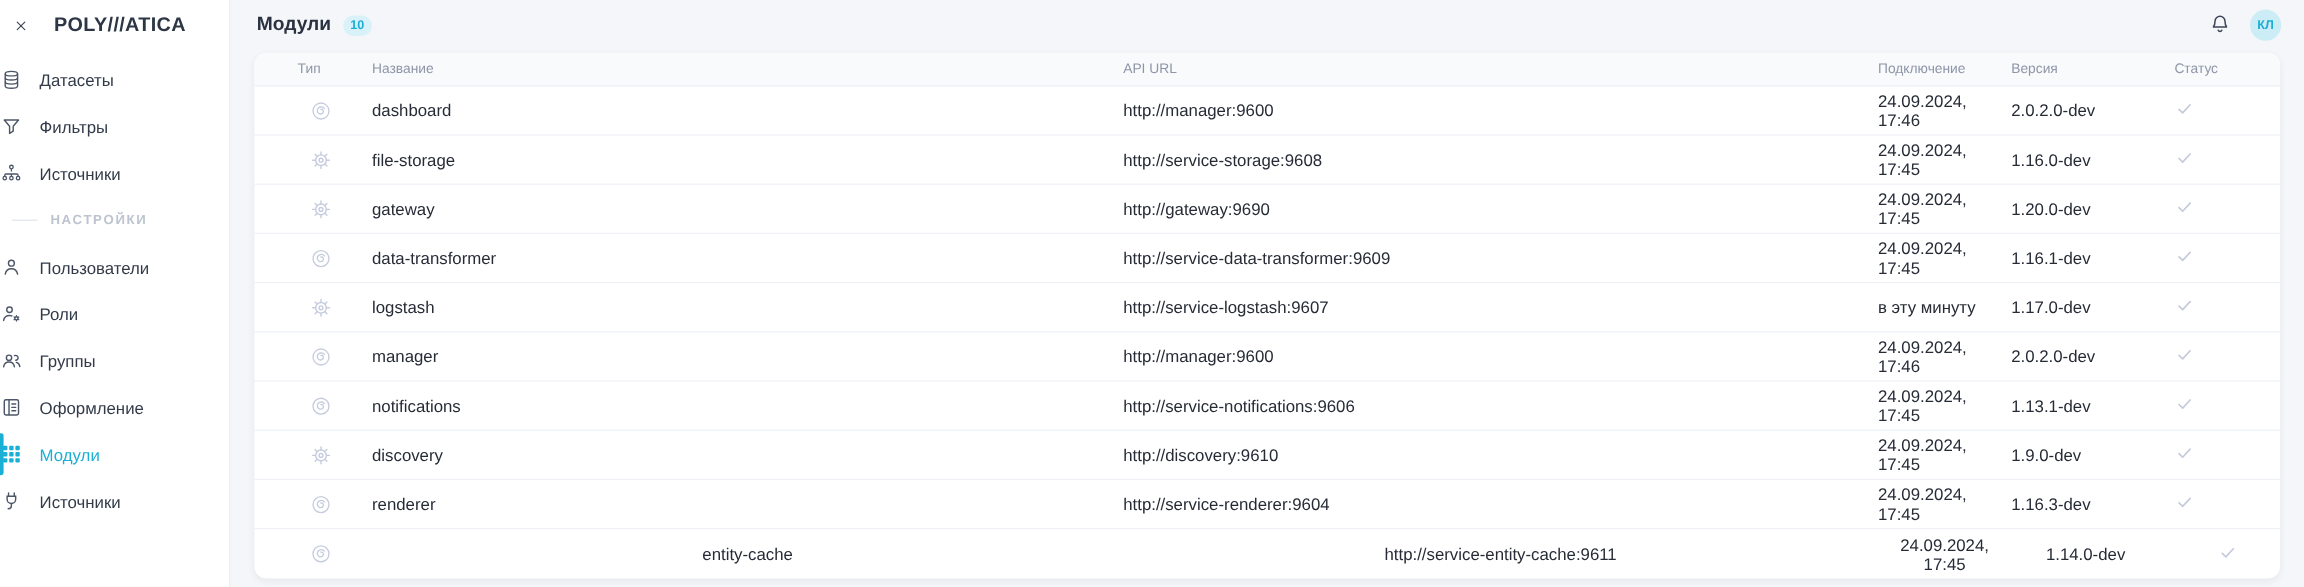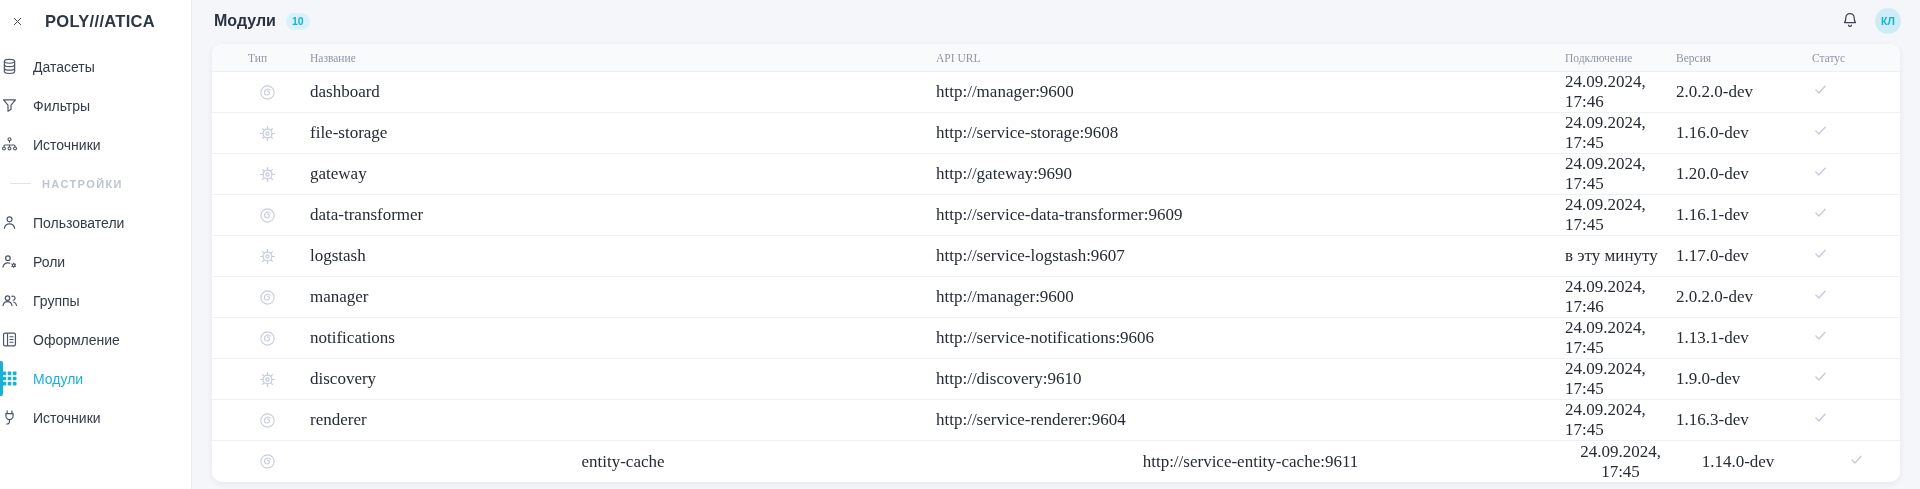--- a/index.html
+++ b/index.html
@@ -63,27 +63,27 @@
     display:flex; align-items:center; justify-content:center; cursor:pointer;
   }
   
   .card {
     margin:2px 20px 0 20px; height:438px; background:#fff; border-radius:10px;
     box-shadow:0 2px 6px rgba(38,48,72,.07); overflow:hidden;
   }
   .thead, .trow {
     display:grid;
     grid-template-columns:62px 626px 629px 111px 124px 1fr;
-    align-items:center; padding-left:36px;font-family:Liberation Serif, serif;
+    align-items:center; padding-left:36px;
   }
   .thead {
     height:28px; background:#f9fafc; border-bottom:1px solid #edeff4;
     color:#8e96a8; font-size:11.5px;
   }
-  .trow { height:41px; border-bottom:1px solid #edf0f5; font-size:17px; color:#262b36; }
+  .trow { height:41px; border-bottom:1px solid #edf0f5; font-size:14px; color:#262b36; }
   .trow:last-child { border-bottom:none;text-align:center; }
   .td.c-type { display:flex; }
   .type-ic { margin-left:10px; width:19px; height:19px; color:#c6ccde; }
   .type-ic svg { width:19px; height:19px; display:block; }
   .c-status, .th-status { padding-left:12px; }
   .check { display:inline-block; width:17px; height:17px; color:var(--check); }
   .check svg { width:17px; height:17px; display:block; }
   .svg-defs { position:absolute; width:0; height:0; overflow:hidden; }
 </style>
 </head>

